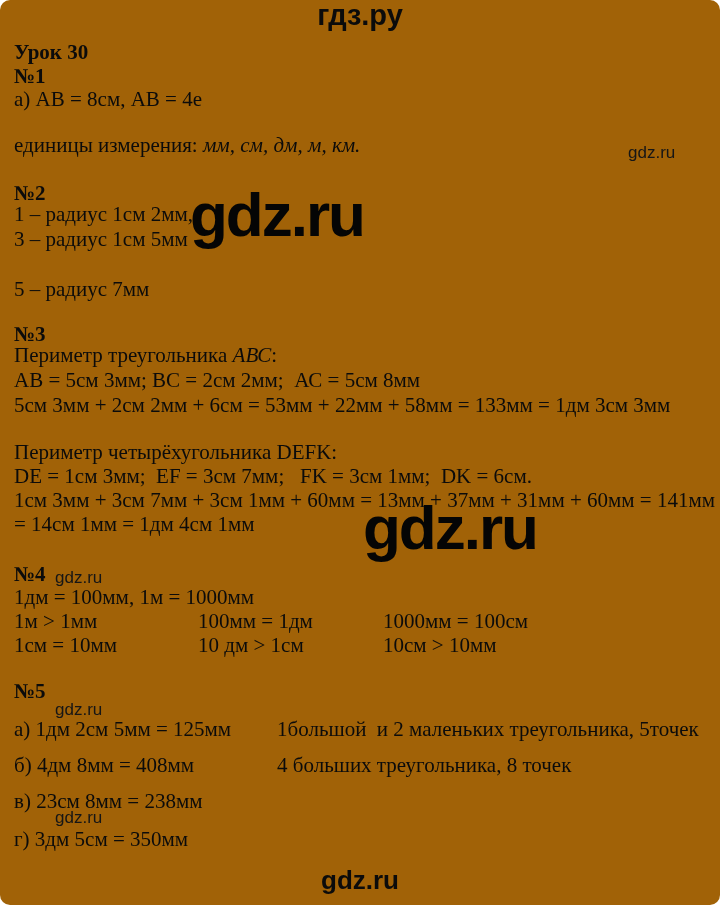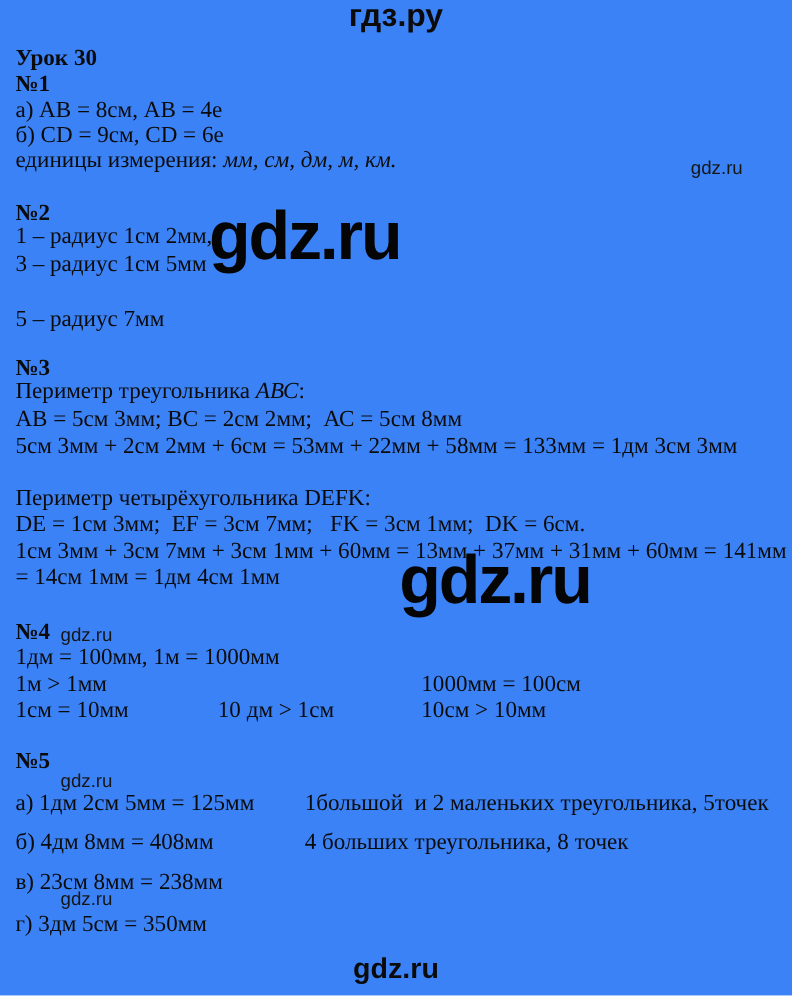--- a/index.html
+++ b/index.html
@@ -1,22 +1,23 @@
 <!DOCTYPE html>
 <html><head>
 <meta charset="utf-8">
 <style>
   html,body{margin:0;padding:0;background:#ffffff;}
   .page{
     position:relative;
     width:720px;height:905px;
-    background:#3b82f6;
+    background:#a16207;
     overflow:hidden;
     font-family:"Liberation Serif","DejaVu Serif",serif;
     color:#0b0b0b;
+    border-radius:10px;
   }
   .hdr{
     position:absolute;top:0;left:0;width:720px;
     text-align:center;
     font-family:"Liberation Sans","DejaVu Sans",sans-serif;
     font-weight:bold;font-size:29px;line-height:1.05;
   }
   .ftr{
     position:absolute;top:867px;left:0;width:720px;
     text-align:center;
@@ -48,21 +49,20 @@
 <body>
 
 <div class="page">
 
   <div class="hdr">гдз.ру</div>
 
   <div class="ln b" style="top:41px">Урок 30</div>
 
   <div class="ln b" style="top:65px">№1</div>
   <div class="ln" style="top:88px">а) АВ = 8см, АВ = 4е</div>
-  <div class="ln" style="top:111px">б) CD = 9см, CD = 6е</div>
   <div class="ln" style="top:134px"><span>единицы измерения: </span><span class="i">мм, см, дм, м, км.</span></div>
 
   <div class="wm-sm" style="left:628px;top:144px">gdz.ru</div>
 
   <div class="ln b" style="top:182px">№2</div>
   <div class="ln" style="top:203px">1 – радиус 1см 2мм,</div>
   <div class="ln" style="top:228px">3 – радиус 1см 5мм</div>
   <div class="ln" style="top:278px">5 – радиус 7мм</div>
 
   <div class="wm-big" style="left:190px;top:186px">gdz.ru</div>
@@ -77,20 +77,21 @@
   <div class="ln" style="top:489px">1см 3мм + 3см 7мм + 3см 1мм + 60мм = 13мм + 37мм + 31мм + 60мм = 141мм</div>
   <div class="ln" style="top:513px">= 14см 1мм = 1дм 4см 1мм</div>
 
   <div class="wm-big" style="left:363px;top:499px">gdz.ru</div>
 
   <div class="ln b" style="top:563px">№4</div>
   <div class="wm-sm" style="left:55px;top:569px">gdz.ru</div>
   <div class="ln" style="top:586px">1дм = 100мм, 1м = 1000мм</div>
 
   <div class="ln" style="top:610px;left:14px">1м &gt; 1мм</div>
+  <div class="ln" style="top:610px;left:198px">100мм = 1дм</div>
   <div class="ln" style="top:610px;left:383px">1000мм = 100см</div>
 
   <div class="ln" style="top:634px;left:14px">1см = 10мм</div>
   <div class="ln" style="top:634px;left:198px">10 дм &gt; 1см</div>
   <div class="ln" style="top:634px;left:383px">10см &gt; 10мм</div>
 
   <div class="ln b" style="top:680px">№5</div>
   <div class="wm-sm" style="left:55px;top:701px">gdz.ru</div>
 
   <div class="ln" style="top:718px;left:14px">а) 1дм 2см 5мм = 125мм</div>

